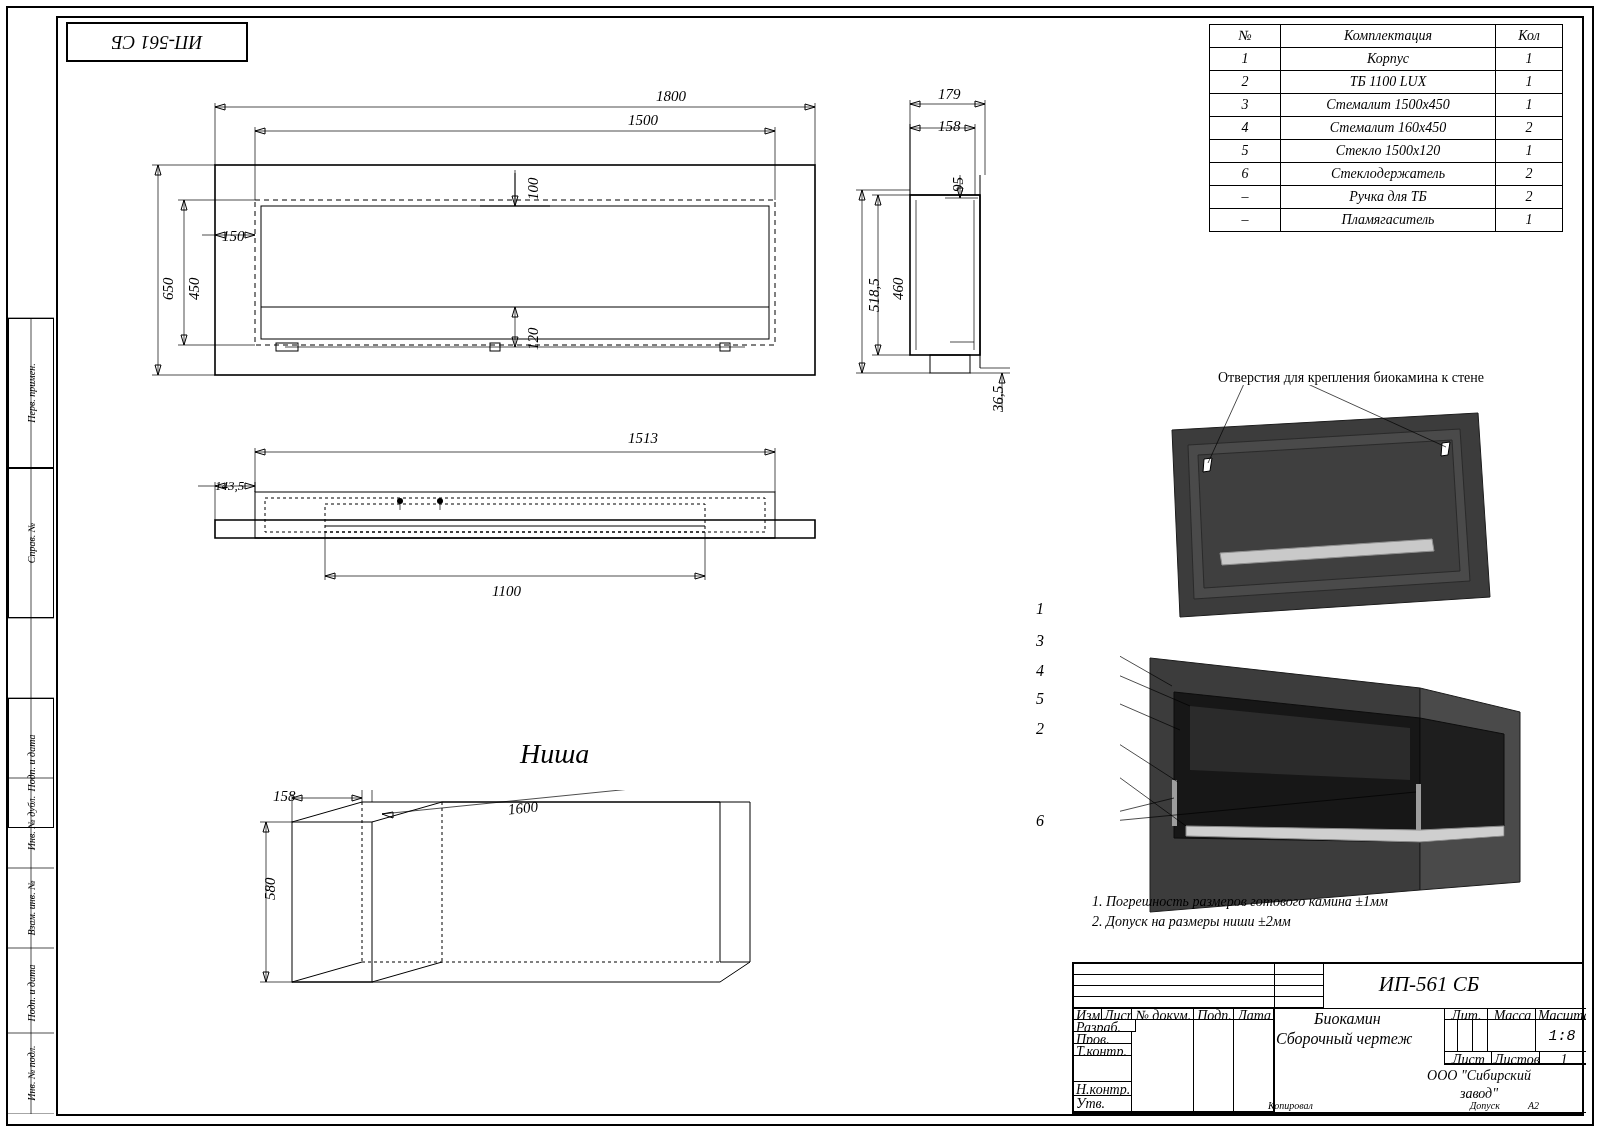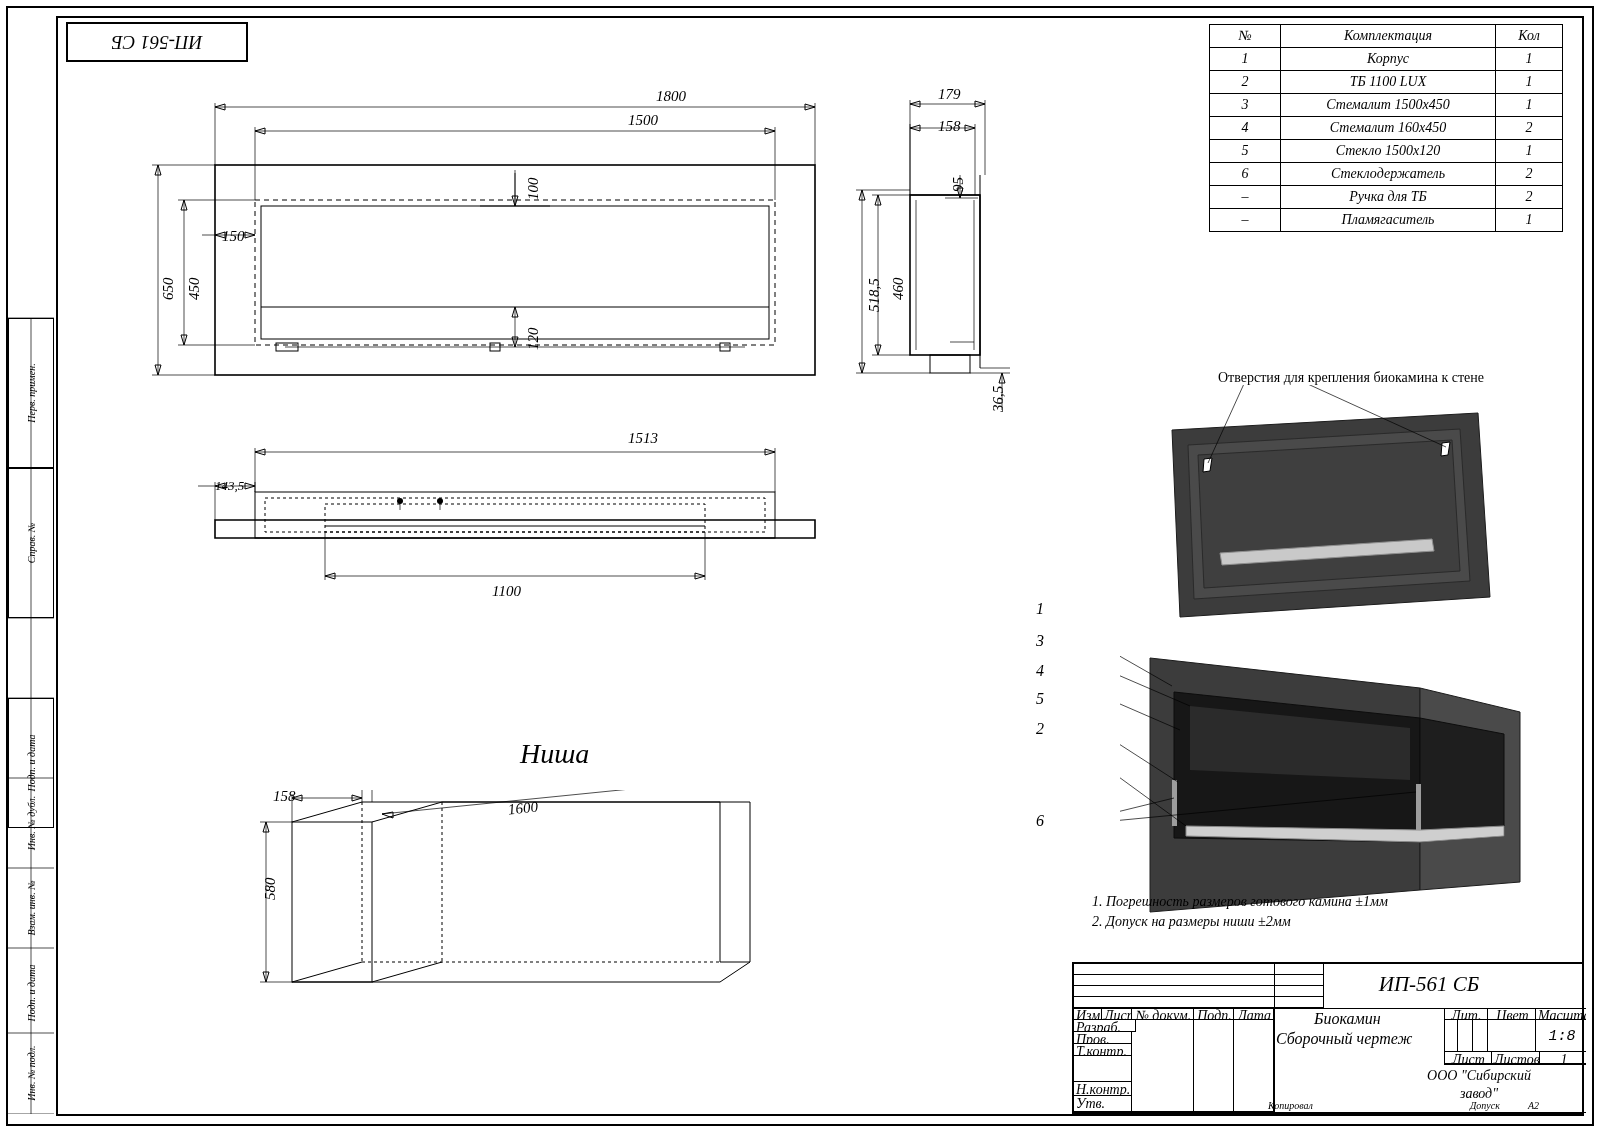--- a/index.html
+++ b/index.html
@@ -499,21 +499,21 @@
 
     <div class="cell" style="left:58px;top:56px;width:62px;height:92px;"></div>
     <div class="cell" style="left:120px;top:56px;width:40px;height:92px;"></div>
     <div class="cell" style="left:160px;top:56px;width:40px;height:92px;"></div>
 
     <div class="big" style="left:200px;top:8px;width:310px;">ИП-561 СБ</div>
     <div class="mid" style="left:240px;top:46px;">Биокамин</div>
     <div class="mid" style="left:202px;top:66px;">Сборочный чертеж</div>
 
     <div class="cell ctr" style="left:370px;top:44px;width:44px;height:12px;">Лит.</div>
-    <div class="cell ctr" style="left:414px;top:44px;width:48px;height:12px;">Цвет</div>
+    <div class="cell ctr" style="left:414px;top:44px;width:48px;height:12px;">Масса</div>
     <div class="cell ctr" style="left:462px;top:44px;width:50px;height:12px;border-right:none;">Масштаб</div>
     <div class="cell ctr" style="left:370px;top:56px;width:14px;height:32px;"></div>
     <div class="cell ctr" style="left:384px;top:56px;width:15px;height:32px;"></div>
     <div class="cell ctr" style="left:399px;top:56px;width:15px;height:32px;"></div>
     <div class="cell ctr" style="left:414px;top:56px;width:48px;height:32px;"></div>
     <div class="cell ctr" style="left:462px;top:56px;width:50px;height:32px;font-size:15px;text-align:center;padding-top:8px;border-right:none;font-family:Liberation Mono, monospace;">1:8</div>
 
     <div class="cell ctr" style="left:370px;top:88px;width:48px;height:12px;">Лист</div>
     <div class="cell ctr" style="left:418px;top:88px;width:48px;height:12px;">Листов</div>
     <div class="cell ctr" style="left:466px;top:88px;width:46px;height:12px;border-right:none;">1</div>

